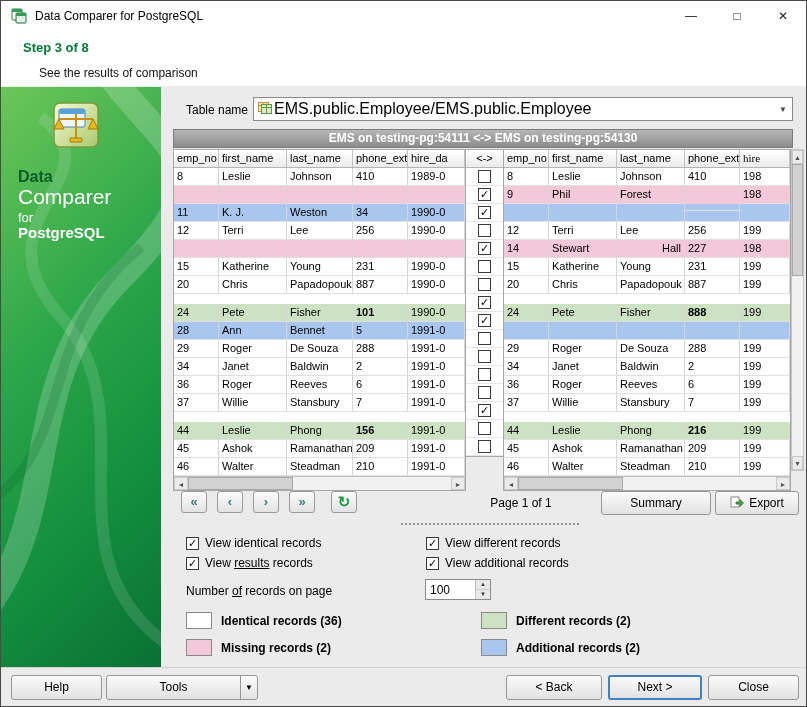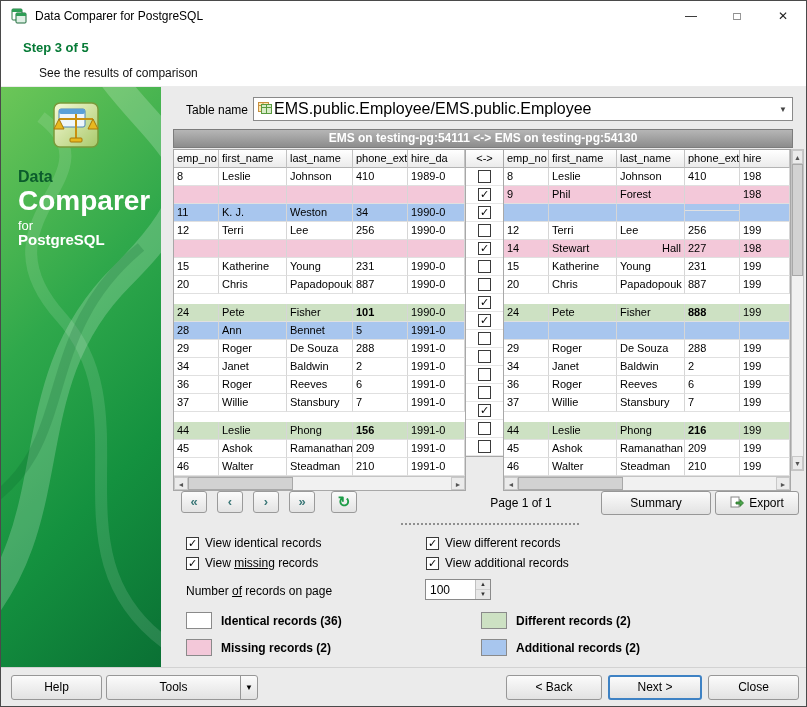--- a/index.html
+++ b/index.html
@@ -25,21 +25,21 @@
   .step-title { position:absolute; left:22px; top:9px; color:#067a36; font-weight:bold; font-size:13px; }
   .step-sub { position:absolute; left:38px; top:35px; font-size:12px; color:#111; }
 
   
   .side-panel { position:absolute; left:0; top:86px; width:160px; height:582px; overflow:hidden;
     background:linear-gradient(135deg,#6cc658 0%,#2fa84b 38%,#14913f 68%,#0a7034 100%); }
   .side-decor { position:absolute; left:0; top:0; }
   .logo { position:absolute; left:50px; top:13px; }
   .brand { position:absolute; left:17px; top:82px; line-height:1.06; }
   .brand .b1 { font-size:16px; font-weight:bold; color:#0b5c2c; }
-  .brand .b2 { font-size:28px; font-weight:bold; color:#ffffff; }
+  .brand .b2 { font-size:21px; font-weight:normal; color:#ffffff; }
   .brand .b3 { font-size:13px; color:#ffffff; margin-top:3px; }
   .brand .b4 { font-size:15px; font-weight:bold; color:#ffffff; }
 
   
   .main { position:absolute; left:160px; top:86px; width:647px; height:582px; background:#ebebeb; }
 
   .table-label { position:absolute; left:25px; top:16px; font-size:12px; }
   .combo { position:absolute; left:92px; top:10px; width:540px; height:24px; background:#fff;
            border:1px solid #8a8a8a; display:flex; align-items:center; padding-left:4px; }
   .combo .txt { margin-left:2px; font-size:16px; flex:1; overflow:hidden; white-space:nowrap; }
@@ -152,21 +152,21 @@
     </span>
     <span class="title">Data Comparer for PostgreSQL</span>
     <div class="win-btns">
       <span class="win-btn">—</span>
       <span class="win-btn">□</span>
       <span class="win-btn">✕</span>
     </div>
   </div>
 
   <div class="step-area">
-    <div class="step-title">Step 3 of 5</div>
+    <div class="step-title">Step 3 of 8</div>
     <div class="step-sub">See the results of comparison</div>
   </div>
 
   <div class="side-panel">
     <svg class="side-decor" width="160" height="582">
       <path d="M-30,540 C70,430 10,300 120,190 S170,70 110,-10" stroke="rgba(255,255,255,0.20)" stroke-width="26" fill="none"></path>
       <path d="M170,560 C40,470 150,330 60,230 S120,90 40,30" stroke="rgba(255,255,255,0.12)" stroke-width="12" fill="none"></path>
       <path d="M-20,420 C80,360 30,250 140,160" stroke="rgba(0,90,40,0.18)" stroke-width="10" fill="none"></path>
     </svg>
     <span class="logo">
@@ -404,21 +404,21 @@
           </div>
       </div>
 
       <div class="grid">
         <div id="right-rows">
             <div class="grid-row">
               <div class="cell hcell" style="width: 45px;">emp_no</div>
               <div class="cell hcell" style="width: 68px;">first_name</div>
               <div class="cell hcell" style="width: 68px;">last_name</div>
               <div class="cell hcell" style="width: 55px;">phone_ext</div>
-              <div class="cell hcell" style="width: 50px;">hire</div>
+              <div class="cell hcell" style="width: 50px; font-family: Liberation Serif, serif;">hire</div>
             </div>
             <div class="grid-row row-identical">
               <div class="cell" style="width: 45px;">8</div>
               <div class="cell" style="width: 68px;">Leslie</div>
               <div class="cell" style="width: 68px;">Johnson</div>
               <div class="cell" style="width: 55px;">410</div>
               <div class="cell" style="width: 50px;">198</div>
             </div>
             <div class="grid-row row-missing">
               <div class="cell" style="width: 45px;">9</div>
@@ -565,21 +565,21 @@
       <label class="opt">
         <span class="cb checked">✓</span>
         <span>View identical records</span>
       </label>
       <label class="opt">
         <span class="cb checked">✓</span>
         <span>View different records</span>
       </label>
       <label class="opt">
         <span class="cb checked">✓</span>
-        <span>View <u>missing</u> records</span>
+        <span>View <u>results</u> records</span>
       </label>
       <label class="opt">
         <span class="cb checked">✓</span>
         <span>View additional records</span>
       </label>
     </div>
 
     <div class="rec-label">Number <u>of</u> records on page</div>
     <div class="spinner">
       <input value="100" style="">

